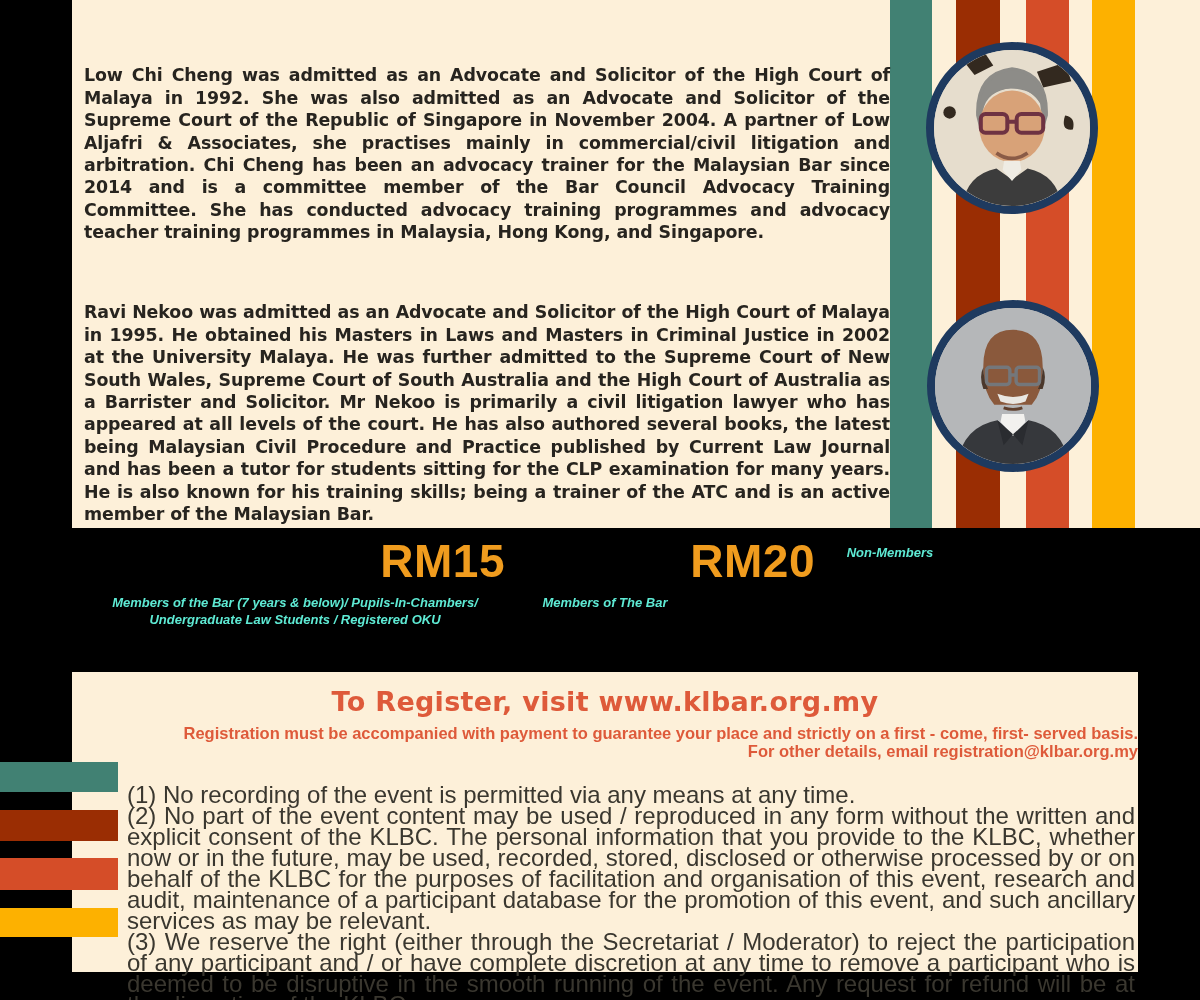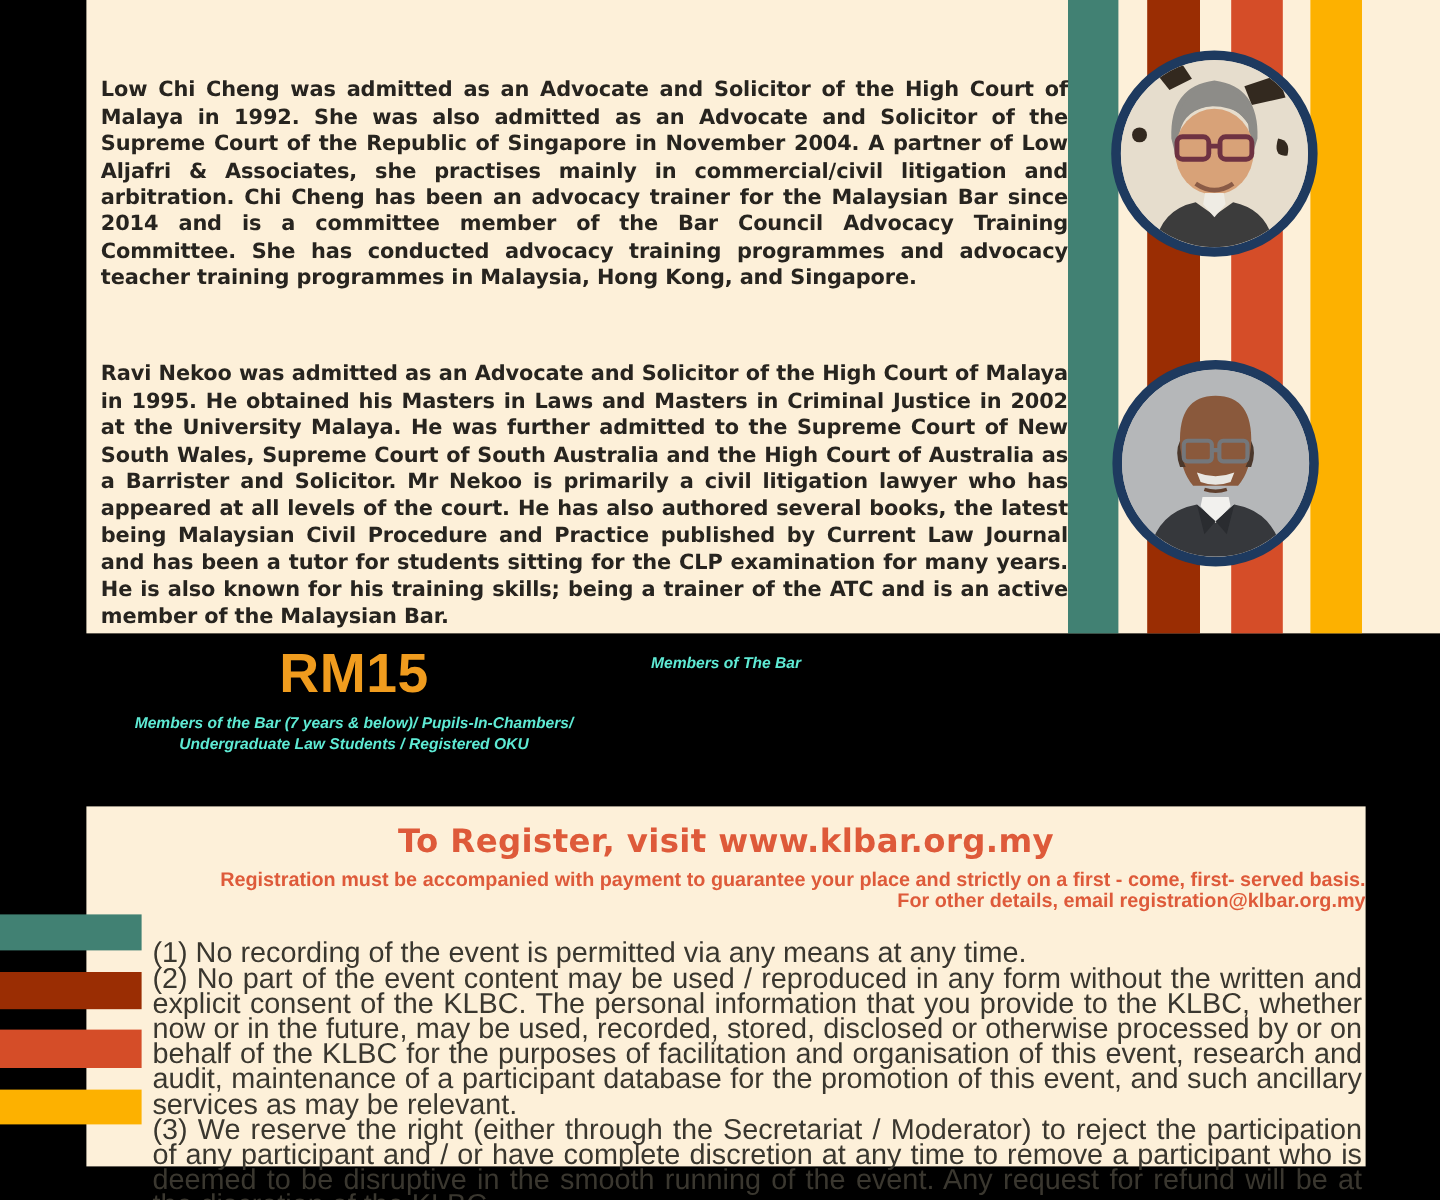--- a/index.html
+++ b/index.html
@@ -25,21 +25,21 @@
   .photo-1{left:854px;top:42px;}
   .photo-2{left:855px;top:300px;}
 
   
   .pricing{position:absolute;left:0;top:528px;width:1200px;height:116px;background:#000;}
   .price-col{position:absolute;top:8px;width:420px;text-align:center;}
   .price-col-1{left:85px;}
   .price-col-2{left:395px;}
   .price-col-3{left:680px;}
   .price-value{color:#f09c1e;font-family:"Liberation Sans",sans-serif;font-weight:800;
-               font-size:46px;line-height:50px;letter-spacing:0.5px;}
+               font-size:46px;line-height:50px;letter-spacing:0.5px;text-align:right;}
   .price-desc{margin-top:8px;color:#5eead4;font-family:"Liberation Sans",sans-serif;
               font-size:13px;font-weight:bold;font-style:italic;line-height:17px;}
 
   
   .bottom-panel{position:absolute;left:72px;top:672px;width:1066px;height:300px;background:#fdf0d9;}
   .register-heading{position:absolute;top:14px;left:0;width:100%;text-align:center;
                     color:#de5a3a;font-size:27px;font-weight:bold;letter-spacing:0.3px;}
   .register-line{position:absolute;left:0;width:100%;text-align:right;color:#de5a3a;
                  font-family:"Liberation Sans",sans-serif;font-size:16.5px;font-weight:bold;line-height:18px;}
   .register-line-1{top:52px;}
@@ -110,23 +110,25 @@
       </svg>
     </div>
   </section>
 
   <section class="pricing">
     <div class="price-col price-col-1">
       <div class="price-value">RM15</div>
       <div class="price-desc">Members of the Bar (7 years &amp; below)/ Pupils-In-Chambers/ Undergraduate Law Students / Registered OKU</div>
     </div>
     <div class="price-col price-col-2">
+      <div class="price-value">RM20</div>
       <div class="price-desc">Members of The Bar</div>
     </div>
     <div class="price-col price-col-3">
+      <div class="price-desc">Non-Members</div>
     </div>
   </section>
 
   <section class="bottom-panel">
     <div class="register-heading">To Register, visit www.klbar.org.my</div>
     <div class="register-line register-line-1">Registration must be accompanied with payment to guarantee your place and strictly on a first - come, first- served basis.</div>
     <div class="register-line register-line-2">For other details, email registration@klbar.org.my</div>
     <div class="terms">
       <p>(1) No recording of the event is permitted via any means at any time.</p>
       <p>(2) No part of the event content may be used / reproduced in any form without the written and explicit consent of the KLBC. The personal information that you provide to the KLBC, whether now or in the future, may be used, recorded, stored, disclosed or otherwise processed by or on behalf of the KLBC for the purposes of facilitation and organisation of this event, research and audit, maintenance of a participant database for the promotion of this event, and such ancillary services as may be relevant.</p>

